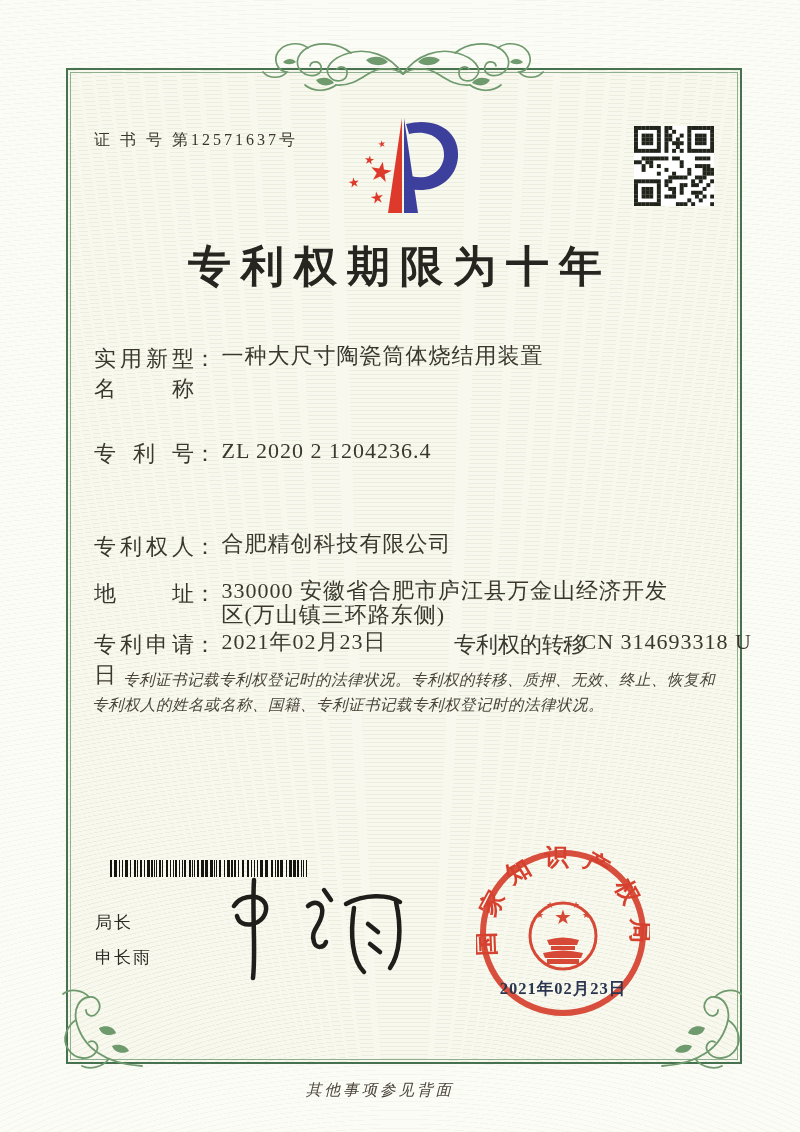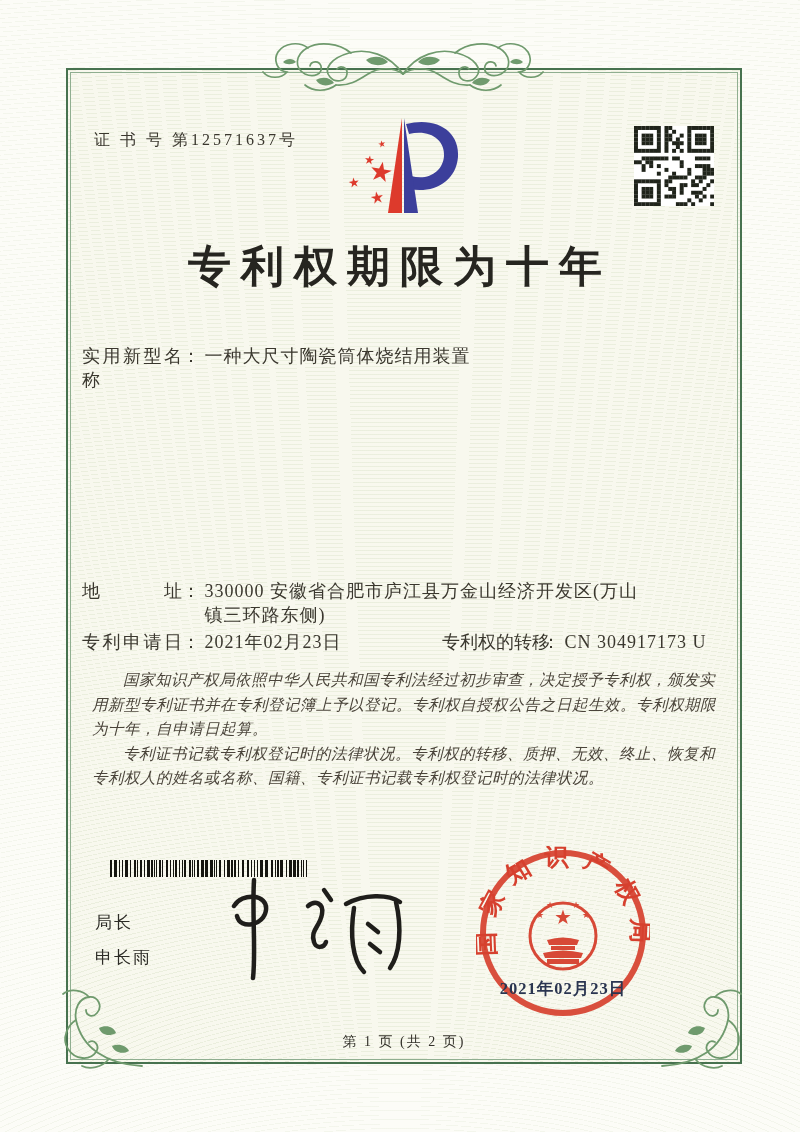--- a/index.html
+++ b/index.html
@@ -44,21 +44,21 @@
   #orn-bl{left:52px;top:988px;}
   #orn-br{left:656px;top:988px;}
   
   .cert-no{position:absolute;left:94px;top:130px;font-size:16px;letter-spacing:3px;color:var(--ink);}
   .logo{position:absolute;left:336px;top:114px;width:132px;height:104px;}
   .logo .star{position:absolute;color:var(--logo-red);line-height:1;font-family:"DejaVu Sans",sans-serif;}
   .qr{position:absolute;left:634px;top:126px;width:80px;height:80px;}
   .title{position:absolute;left:0;top:238px;width:800px;text-align:center;
     font-size:43px;font-weight:bold;letter-spacing:10px;color:var(--title-ink);}
   
-  .field-row{position:absolute;left:82px;font-size:18px;color:var(--ink);}
+  .field-row{position:absolute;left:94px;font-size:22px;color:var(--ink);}
   .flabel{display:inline-block;width:100px;text-align:justify;text-align-last:justify;vertical-align:top;}
   .fcolon{vertical-align:top;}
   .fvalue{display:inline-block;max-width:455px;vertical-align:top;letter-spacing:1px;line-height:24px;}
   .pair2{position:absolute;left:360px;top:0;white-space:nowrap;}
   .pair2 .flabel{width:100px;}
   
   .body-text{position:absolute;left:92px;top:668px;width:624px;
     font-size:15.5px;line-height:24.5px;color:var(--kai-ink);font-style:italic;}
   .body-text p{text-indent:2em;letter-spacing:0.5px;}
   
@@ -345,35 +345,42 @@
         <rect x="57.14" y="76.19" width="3.96" height="3.96" fill="#20241b"></rect>
         <rect x="76.19" y="76.19" width="3.96" height="3.96" fill="#20241b"></rect>
       </svg></div>
 
   <div class="title">专利权期限为十年</div>
 
   <div class="field-row" style="top:344px">
     <span class="flabel">实用新型名称</span><span class="fcolon">：</span>
     <span class="fvalue">一种大尺寸陶瓷筒体烧结用装置</span>
   </div>
+  <div class="field-row" style="top:439px">
+    <span class="flabel">专利号</span><span class="fcolon">：</span>
+    <span class="fvalue">ZL 2020 2 1204236.4</span>
+  </div>
+  <div class="field-row" style="top:532px">
+    <span class="flabel">专利权人</span><span class="fcolon">：</span>
+    <span class="fvalue">合肥精创科技有限公司</span>
+  </div>
   <div class="field-row" style="top:579px">
     <span class="flabel">地址</span><span class="fcolon">：</span>
     <span class="fvalue" style="width:450px">330000 安徽省合肥市庐江县万金山经济开发区(万山镇三环路东侧)</span>
   </div>
   <div class="field-row" style="top:630px">
     <span class="flabel">专利申请日</span><span class="fcolon">：</span>
     <span class="fvalue">2021年02月23日</span>
     <span class="pair2">
       <span class="flabel">专利权的转移</span><span class="fcolon">：</span>
-      <span class="fvalue">CN 304917173 U</span>
+      <span class="fvalue">CN 314693318 U</span>
     </span>
   </div>
 
   <div class="body-text">
-    <p>国家知识产权局依照中华人民共和国专利法经过初步审查，决定授予专利权，颁发实用新型专利证书并在专利登记簿上予以登记。专利权自授权公告之日起生效。专利权期限为十年，自申请日起算。</p>
     <p>专利证书记载专利权登记时的法律状况。专利权的转移、质押、无效、终止、恢复和专利权人的姓名或名称、国籍、专利证书记载专利权登记时的法律状况。</p>
   </div>
 
   <div class="barcode">
       <i style="left: 0px; width: 2px;"></i>
       <i style="left: 4px; width: 3px;"></i>
       <i style="left: 9px; width: 1px;"></i>
       <i style="left: 12px; width: 1px;"></i>
       <i style="left: 15px; width: 3px;"></i>
       <i style="left: 20px; width: 1px;"></i>
@@ -463,15 +470,15 @@
         <text x="110" y="72" font-size="9" text-anchor="middle" font-family="DejaVu Sans, sans-serif">★</text>
         <path d="M71,94 Q87,89 103,94 l-2,5 H73 Z"></path>
         <rect x="75" y="100" width="24" height="4"></rect>
         <path d="M67,107 Q87,102 107,107 l-2,5 H69 Z"></path>
         <rect x="71" y="113" width="32" height="5"></rect>
       </g>
     </svg>
   </div>
   <div class="seal-date">2021年02月23日</div>
 
-  <div class="page-info">第 1 页 (共 2 页)</div>
+  <div class="back-note">其他事项参见背面</div>
 
 </div>
 
 </body></html>

